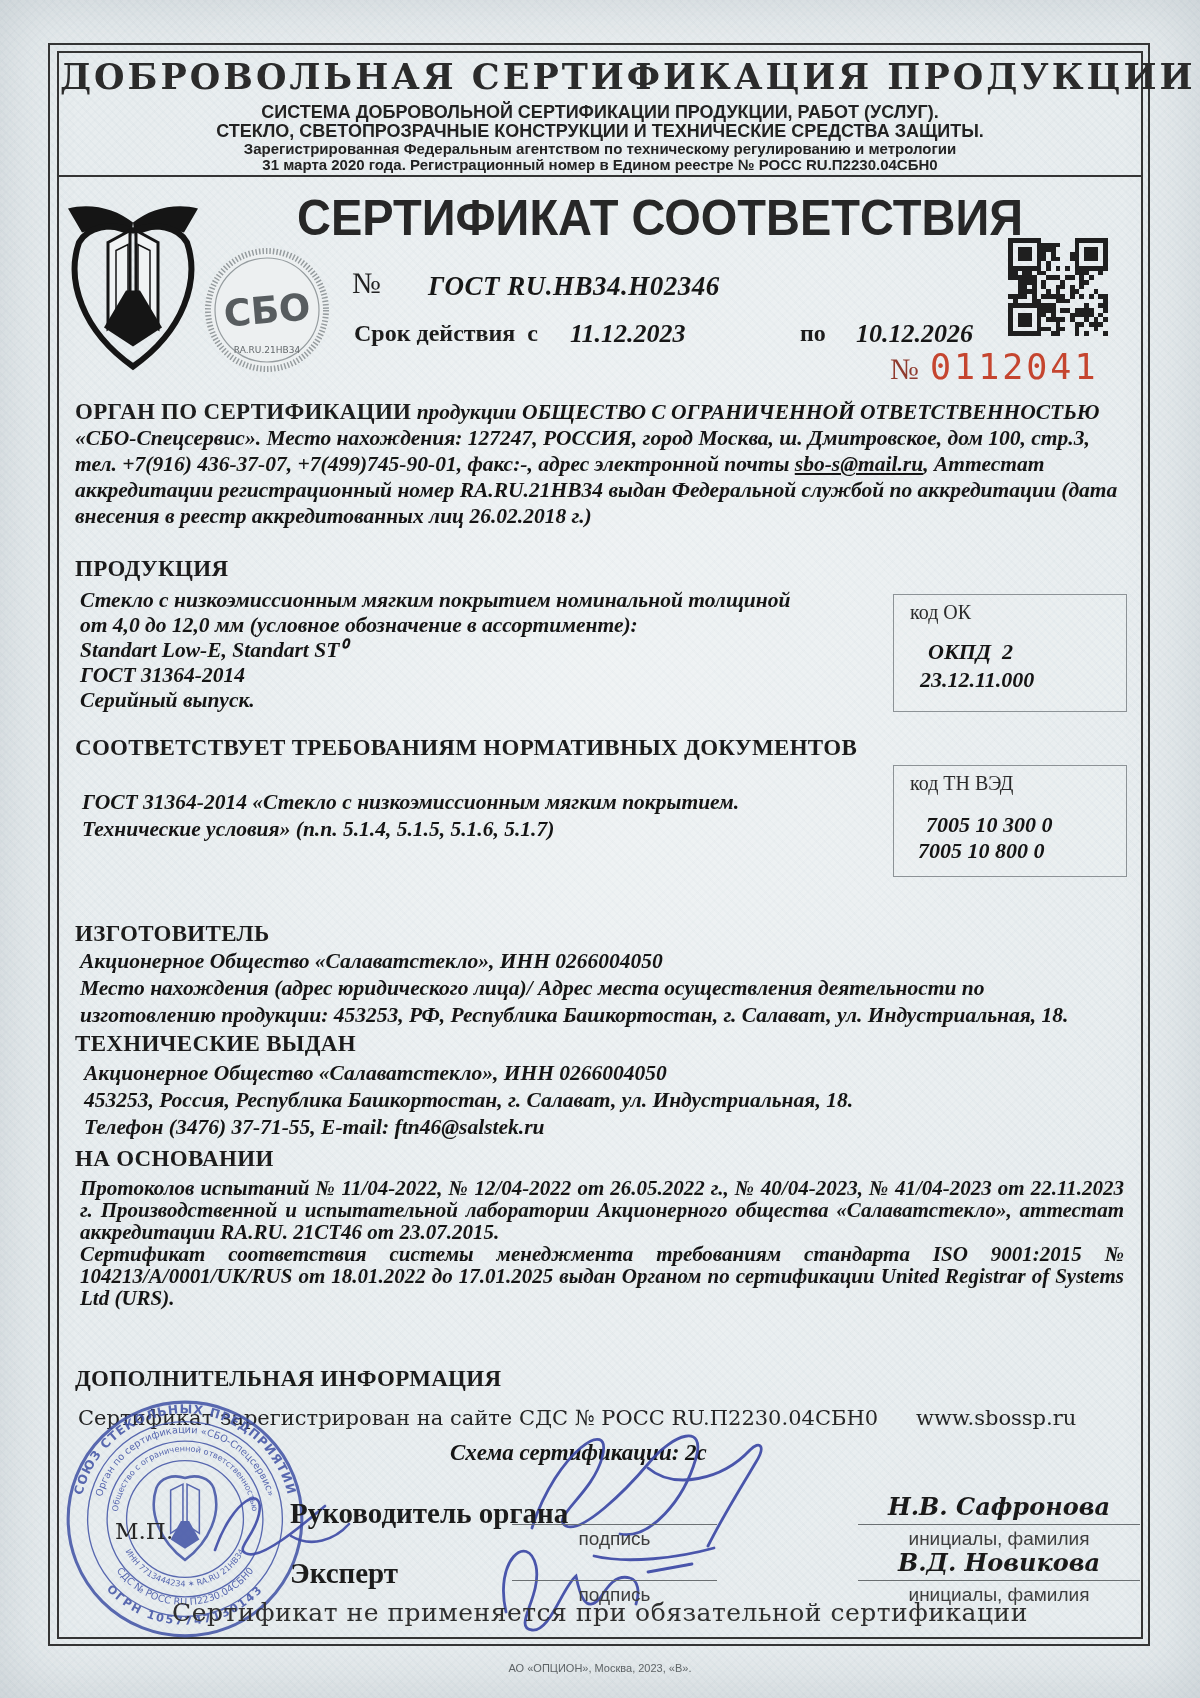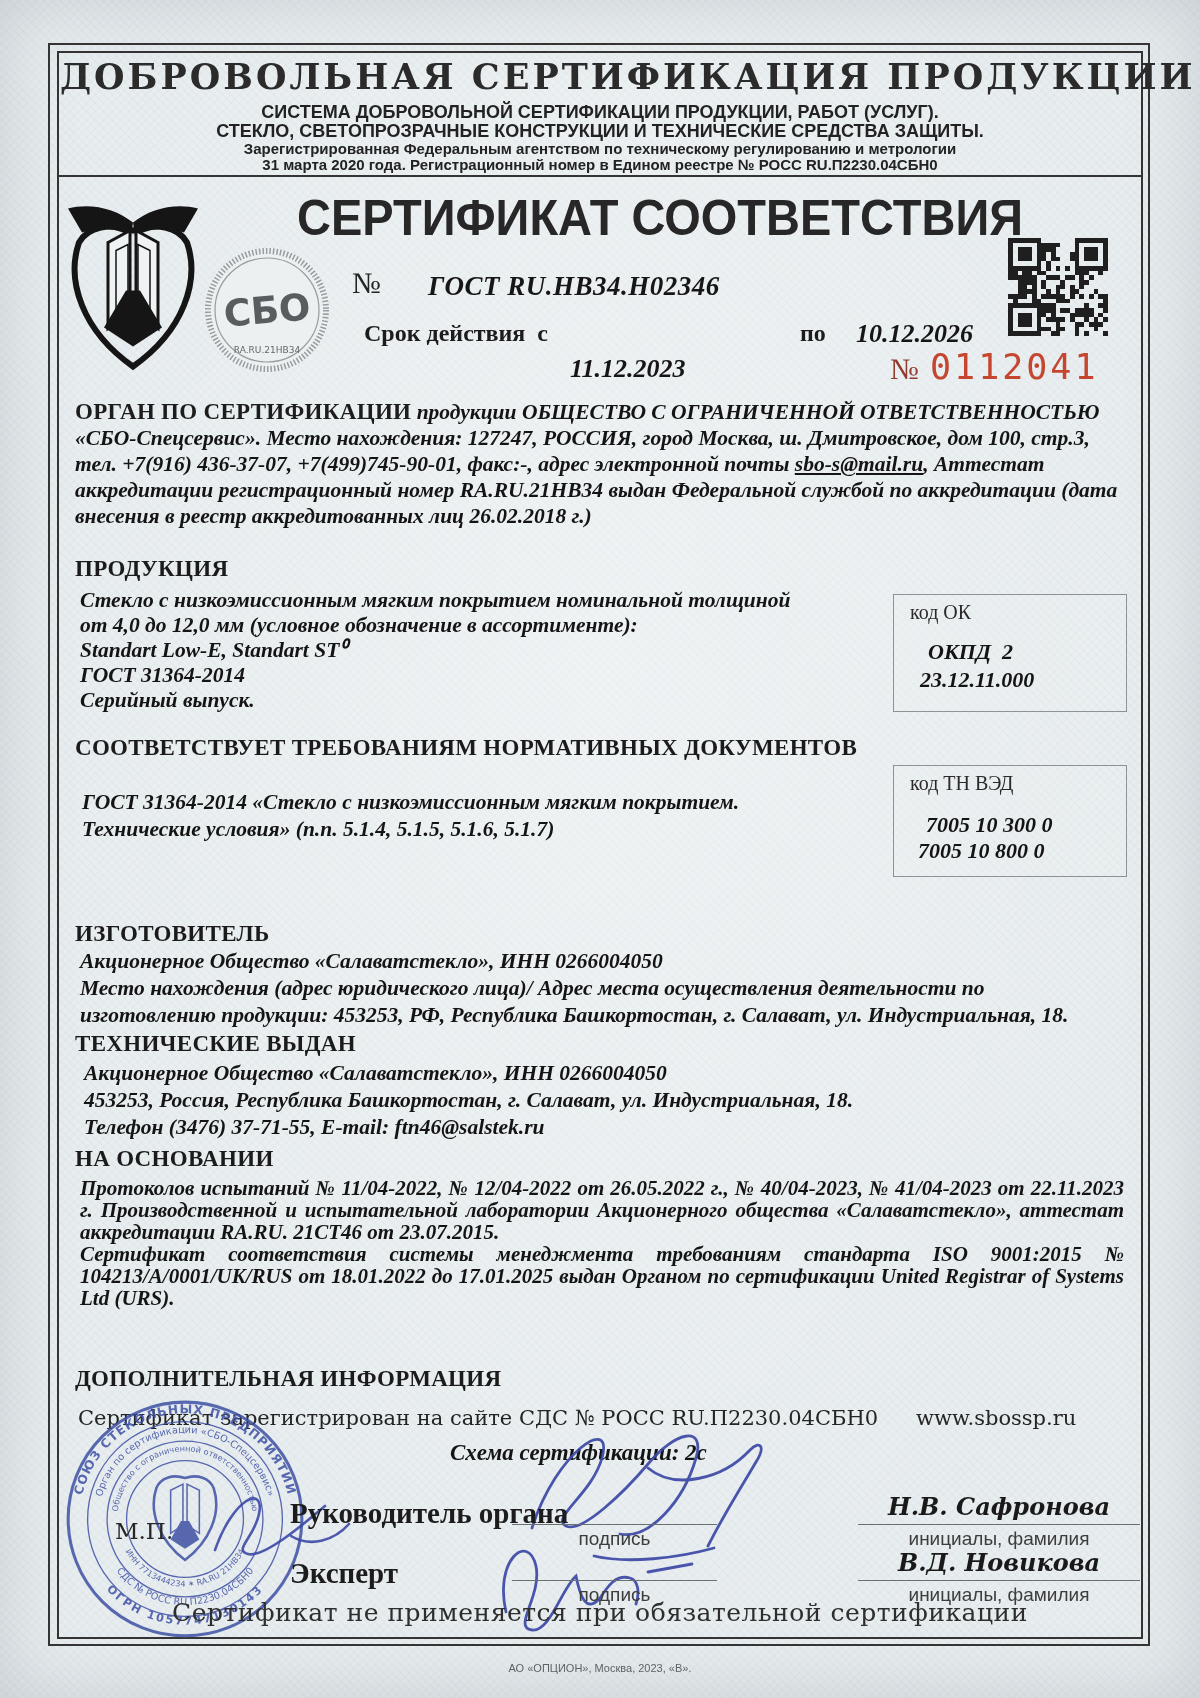--- a/index.html
+++ b/index.html
@@ -26,23 +26,23 @@
   .h-sub2{top:121px;font-size:18px;}
   .h-sub3{top:140px;font-size:15px;}
   .h-sub4{top:156px;font-size:15px;}
 
   .doc-title{left:250px;top:188px;width:820px;text-align:center;font-family:"Liberation Sans",sans-serif;
     font-weight:bold;font-size:47px;color:#272727;white-space:nowrap;transform:scaleY(1.06);transform-origin:top center;}
 
   .no-label{left:352px;top:266px;font-size:30px;color:#222;}
   .cert-number{left:428px;top:271px;font-family:"Liberation Serif",serif;font-style:italic;font-weight:bold;
     font-size:27px;color:#161616;letter-spacing:.5px;}
-  .term-label{left:364px;top:320px;font-weight:bold;font-size:24px;color:#1c1c1c;}
+  .term-label{left:354px;top:320px;font-weight:bold;font-size:24px;color:#1c1c1c;}
   .date-it{font-family:"Liberation Serif",serif;font-style:italic;font-weight:bold;font-size:26px;color:#161616;}
-  .date-from{left:570px;top:319px;margin-top:35px;}
+  .date-from{left:570px;top:319px;}
   .po-label{left:800px;top:320px;font-weight:bold;font-size:24px;color:#1c1c1c;}
   .date-to{left:856px;top:319px;}
 
   .form-no-label{left:890px;top:352px;font-size:30px;color:#8f3b2e;}
   .form-number{left:930px;top:347px;font-family:"DejaVu Sans Mono",monospace;font-size:35px;
     letter-spacing:3px;color:#c5452f;}
 
   #qr{left:1008px;top:238px;width:100px;height:98px;display:grid;
     grid-template-rows:repeat(21,1fr);grid-template-columns:repeat(21,1fr);}
   #qr div{background:#1f1f1f;}

